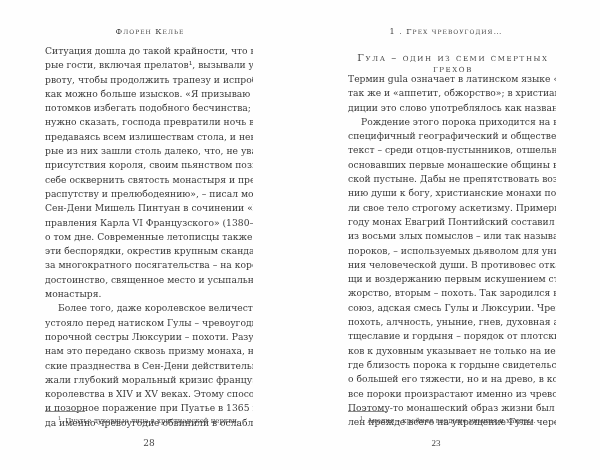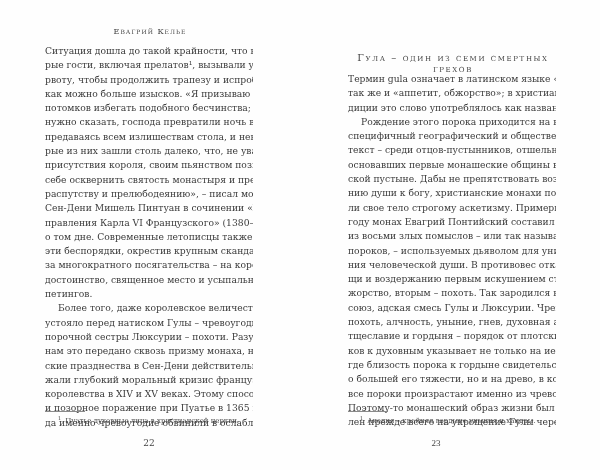--- a/index.html
+++ b/index.html
@@ -21,56 +21,57 @@
   .line.indent { padding-left:13px; }
   .rule { position:absolute; height:0; border-top:1px solid #8a8a8a; width:40px; }
   .footnote { position:absolute; font-size:7px; color:#444; white-space:nowrap; }
   .footnote sup { font-size:5px; vertical-align:3px; margin-right:4px; }
   .pagenum { position:absolute; top:438px; font-size:9px; color:#444; width:40px; text-align:center; }
 </style>
 </head>
 <body>
 
 <div class="page left">
-  <div class="running-head">Евагрий Келье</div>
+  <div class="running-head">Флорен Келье</div>
   <div class="body" id="left-body" style="top:44px">
       <div class="line">Ситуация дошла до такой крайности, что некото-</div>
       <div class="line">рые гости, включая прелатов¹, вызывали у себя</div>
       <div class="line">рвоту, чтобы продолжить трапезу и испробовать</div>
       <div class="line">как можно больше изысков. «Я призываю &lt;…&gt;</div>
       <div class="line">потомков избегать подобного бесчинства; ибо,</div>
       <div class="line">нужно сказать, господа превратили ночь в день,</div>
       <div class="line">предаваясь всем излишествам стола, и некото-</div>
       <div class="line">рые из них зашли столь далеко, что, не уважая</div>
       <div class="line">присутствия короля, своим пьянством позволили</div>
       <div class="line">себе осквернить святость монастыря и предаться</div>
       <div class="line">распутству и прелюбодеянию», – писал монах из</div>
       <div class="line">Сен-Дени Мишель Пинтуан в сочинении «Хроника</div>
       <div class="line">правления Карла VI Французского» (1380–1420)</div>
       <div class="line">о том дне. Современные летописцы также осудили</div>
       <div class="line">эти беспорядки, окрестив крупным скандалом из-</div>
       <div class="line">за многократного посягательства – на королевское</div>
       <div class="line">достоинство, священное место и усыпальницу Ка-</div>
-      <div class="line last">петингов.</div>
+      <div class="line last">монастыря.</div>
       <div class="line indent">Более того, даже королевское величество не</div>
       <div class="line">устояло перед натиском Гулы – чревоугодия – и ее</div>
       <div class="line">порочной сестры Люксурии – похоти. Разумеется,</div>
       <div class="line">нам это передано сквозь призму монаха, но рыцар-</div>
       <div class="line">ские празднества в Сен-Дени действительно отра-</div>
       <div class="line">жали глубокий моральный кризис французского</div>
       <div class="line">королевства в XIV и XV веках. Этому способствовало</div>
       <div class="line">и позорное поражение при Пуатье в 1365 году – тог-</div>
       <div class="line">да именно чревоугодие обвинили в ослаблении бо-</div>
     </div>
   <div class="rule" style="left:45px; top:411px;"></div>
   <div class="footnote" style="left:58px; top:415px;"><sup>1</sup><span>Пуатье духовные лица в христианской церкви.</span></div>
-  <div class="pagenum" style="left:129px;">22</div>
+  <div class="pagenum" style="left:129px;">28</div>
 </div>
 
 <div class="page right">
+  <div class="running-head">1 . Грех чревоугодия…</div>
   <div class="section-title">Гула – один из семи смертных грехов</div>
   <div class="body" id="right-body" style="top:72px">
       <div class="line">Термин gula означает в латинском языке «горло», но</div>
       <div class="line">так же и «аппетит, обжорство»; в христианской тра-</div>
       <div class="line">диции это слово употреблялось как название одного</div>
       <div class="line indent">Рождение этого порока приходится на весьма</div>
       <div class="line">специфичный географический и общественный кон-</div>
       <div class="line">текст – среди отцов-пустынников, отшельников,</div>
       <div class="line">основавших первые монашеские общины в египет-</div>
       <div class="line">ской пустыне. Дабы не препятствовать возвыше-</div>

